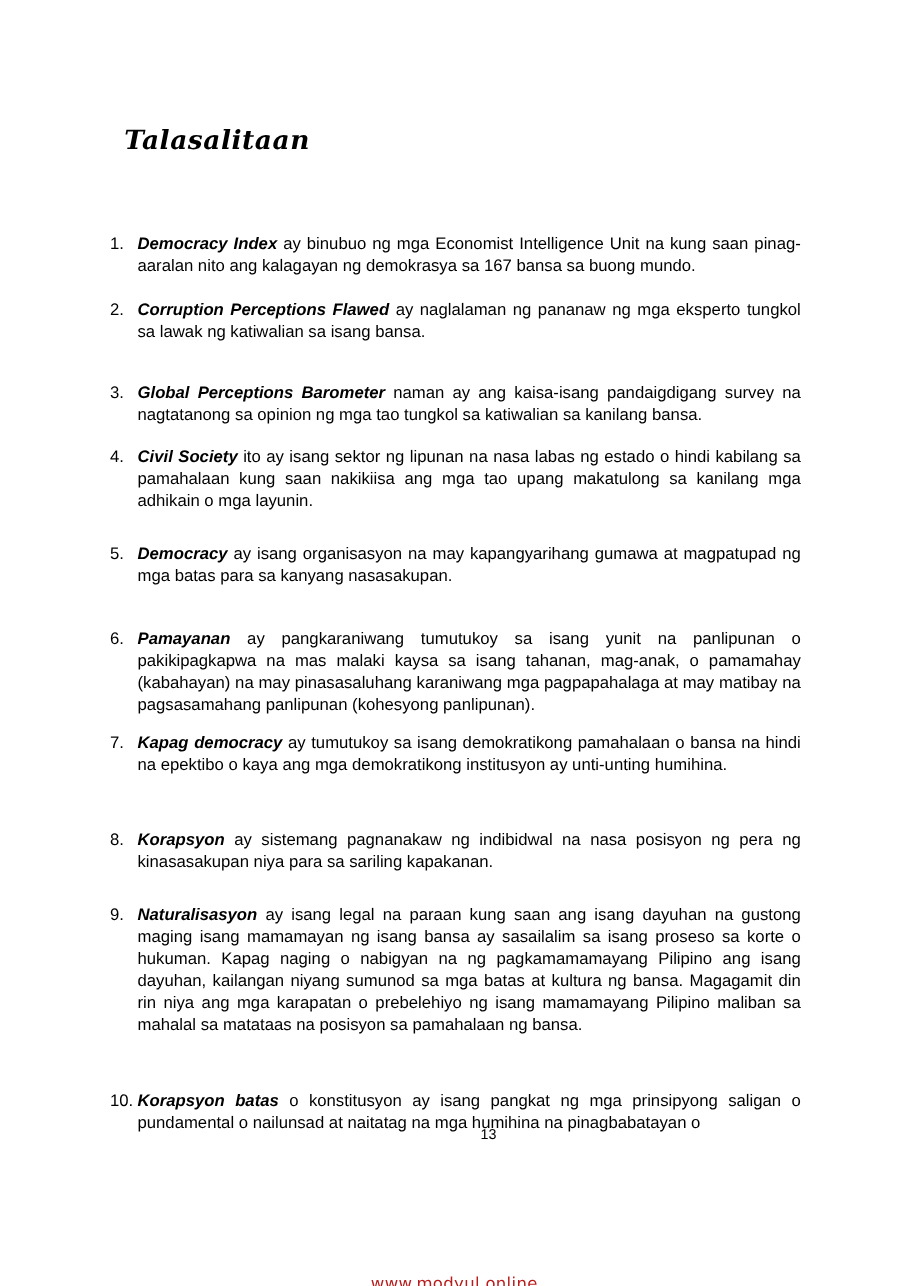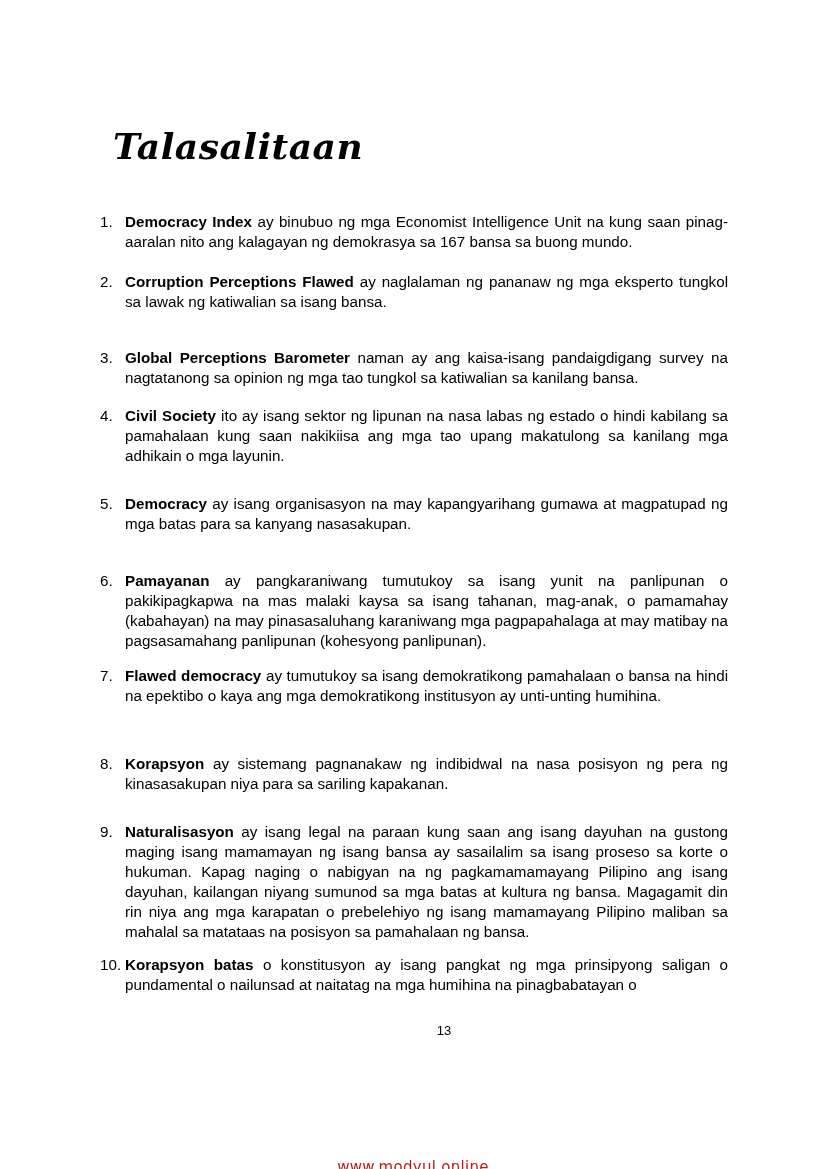--- a/index.html
+++ b/index.html
@@ -1,27 +1,27 @@
 <!DOCTYPE html>
 <html><head>
   <meta charset="utf-8">
   <style>
     html, body { margin: 0; padding: 0; background: #ffffff; }
     body { width: 826px; height: 1169px; position: relative; overflow: hidden; color: #000; }
     .page-title {
-      position: absolute; left: 113px; top: 125px;
+      position: absolute; left: 113px; top: 112px;
       font-family: "DejaVu Serif", serif; font-weight: bold; font-style: italic;
-      font-size: 36px; letter-spacing: 0.5px; margin: 0;
+      font-size: 24px; letter-spacing: 0.5px; margin: 0;
     }
     .glossary { position: absolute; left: 100px; top: 212px; width: 628px; margin: 0; padding: 0; list-style: none;
       font-family: "Liberation Sans", sans-serif; font-size: 15.2px; line-height: 20px; }
     .glossary li { position: absolute; left: 0; width: 628px; display: flex; }
     .num { width: 25px; flex: 0 0 25px; }
     .body { flex: 1; text-align: justify; }
-    .term { font-weight: bold; }
+    .term { font-weight: bold; font-style: italic; }
     .page-number { position: absolute; top: 1023px; left: 0; width: 826px; text-align: center;
       font-family: "Liberation Sans", sans-serif; font-size: 13px; padding-left: 31px; }
     .watermark { position: absolute; top: 1124px; left: 0; width: 826px; text-align: center;
       font-family: "DejaVu Sans", sans-serif; font-size: 15px; color: #b91c1c; letter-spacing: 0.3px; margin-top: 34px; }
   </style>
 </head>
 <body>
 
 <h1 class="page-title">Talasalitaan</h1>
 
@@ -45,30 +45,30 @@
   <li style="top:282px">
     <span class="num">5.</span>
     <span class="body"><span class="term">Democracy</span><span> ay isang organisasyon na may kapangyarihang gumawa at magpatupad ng mga batas para sa kanyang nasasakupan.</span></span>
   </li>
   <li style="top:359px">
     <span class="num">6.</span>
     <span class="body"><span class="term">Pamayanan</span><span> ay pangkaraniwang tumutukoy sa isang yunit na panlipunan o pakikipagkapwa na mas malaki kaysa sa isang tahanan, mag-anak, o pamamahay (kabahayan) na may pinasasaluhang karaniwang mga pagpapahalaga at may matibay na pagsasamahang panlipunan (kohesyong panlipunan).</span></span>
   </li>
   <li style="top:454px">
     <span class="num">7.</span>
-    <span class="body"><span class="term">Flawed democracy</span><span> ay tumutukoy sa isang demokratikong pamahalaan o bansa na hindi na epektibo o kaya ang mga demokratikong institusyon ay unti-unting humihina.</span></span>
+    <span class="body"><span class="term">Kapag democracy</span><span> ay tumutukoy sa isang demokratikong pamahalaan o bansa na hindi na epektibo o kaya ang mga demokratikong institusyon ay unti-unting humihina.</span></span>
   </li>
   <li style="top:542px">
     <span class="num">8.</span>
     <span class="body"><span class="term">Korapsyon</span><span> ay sistemang pagnanakaw ng indibidwal na nasa posisyon ng pera ng kinasasakupan niya para sa sariling kapakanan.</span></span>
   </li>
   <li style="top:610px">
     <span class="num">9.</span>
     <span class="body"><span class="term">Naturalisasyon</span><span> ay isang legal na paraan kung saan ang isang dayuhan na gustong maging isang mamamayan ng isang bansa ay sasailalim sa isang proseso sa korte o hukuman.  Kapag naging o nabigyan na ng pagkamamamayang Pilipino ang isang dayuhan, kailangan niyang sumunod sa mga batas at kultura ng bansa. Magagamit din rin niya ang mga karapatan o prebelehiyo ng isang mamamayang Pilipino maliban sa mahalal sa matataas na posisyon sa pamahalaan ng bansa.</span></span>
   </li>
-  <li style="top:743px">
+  <li style="top:779px">
     <span class="num">10.</span>
     <span class="body"><span class="term">Korapsyon batas</span><span> o konstitusyon ay isang pangkat ng mga prinsipyong saligan o pundamental o nailunsad at naitatag na mga humihina na pinagbabatayan o</span></span>
   </li>
 </ol>
 
 <div class="page-number">13</div>
 <div class="watermark">www.modyul.online</div>
 
 </body></html>

